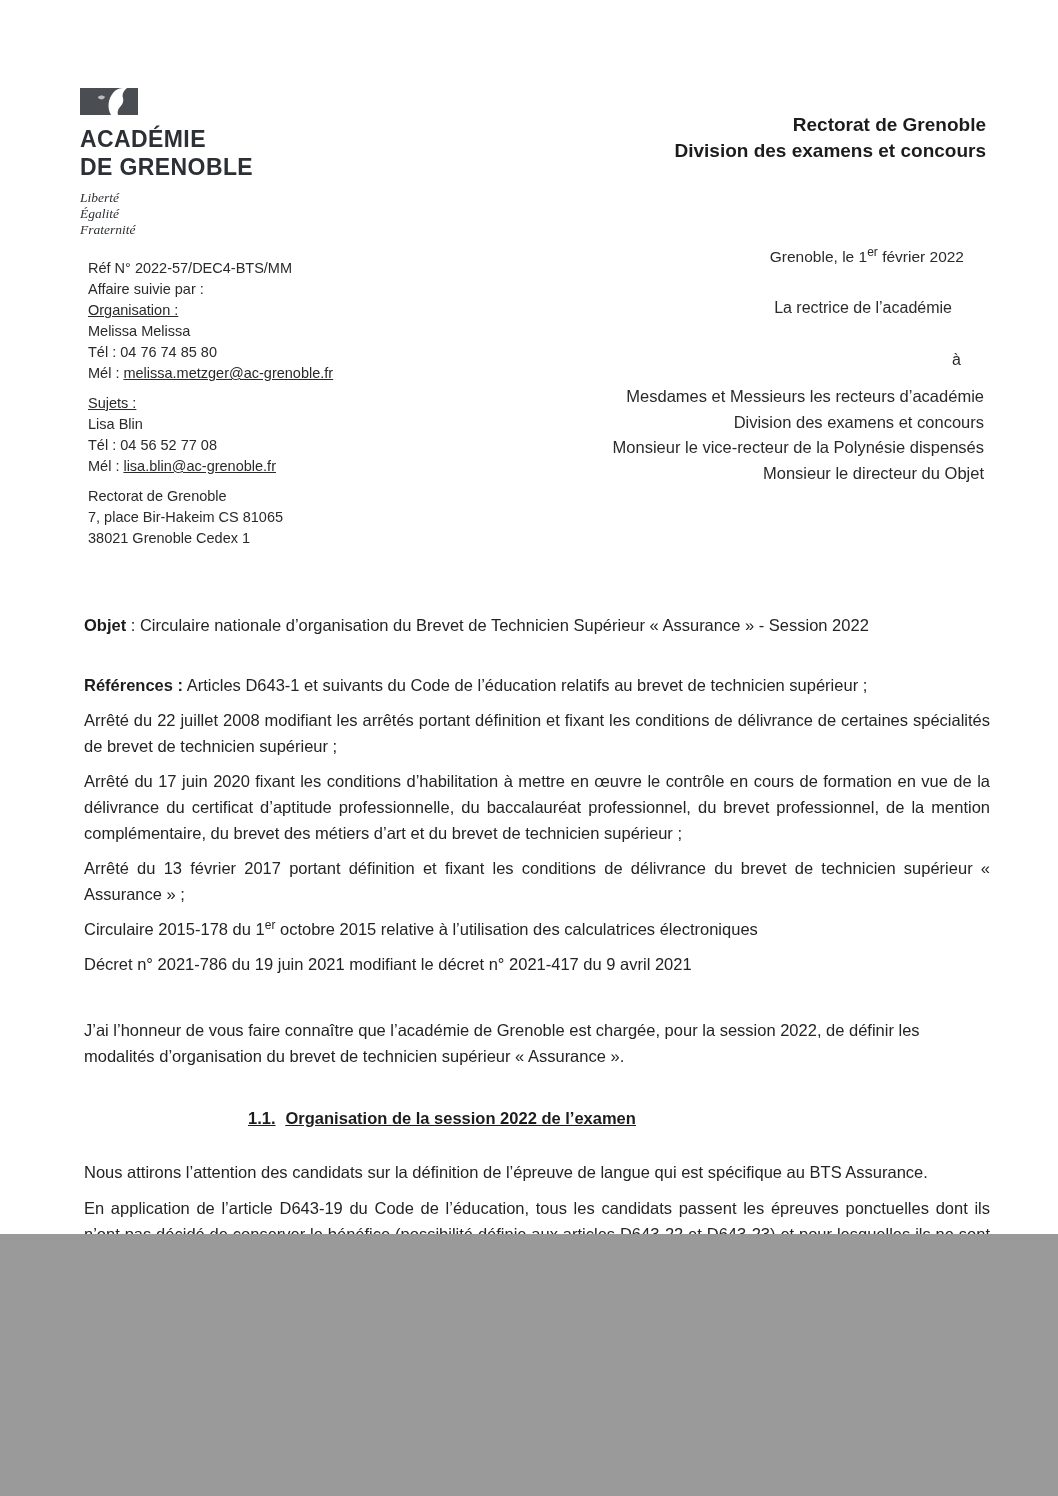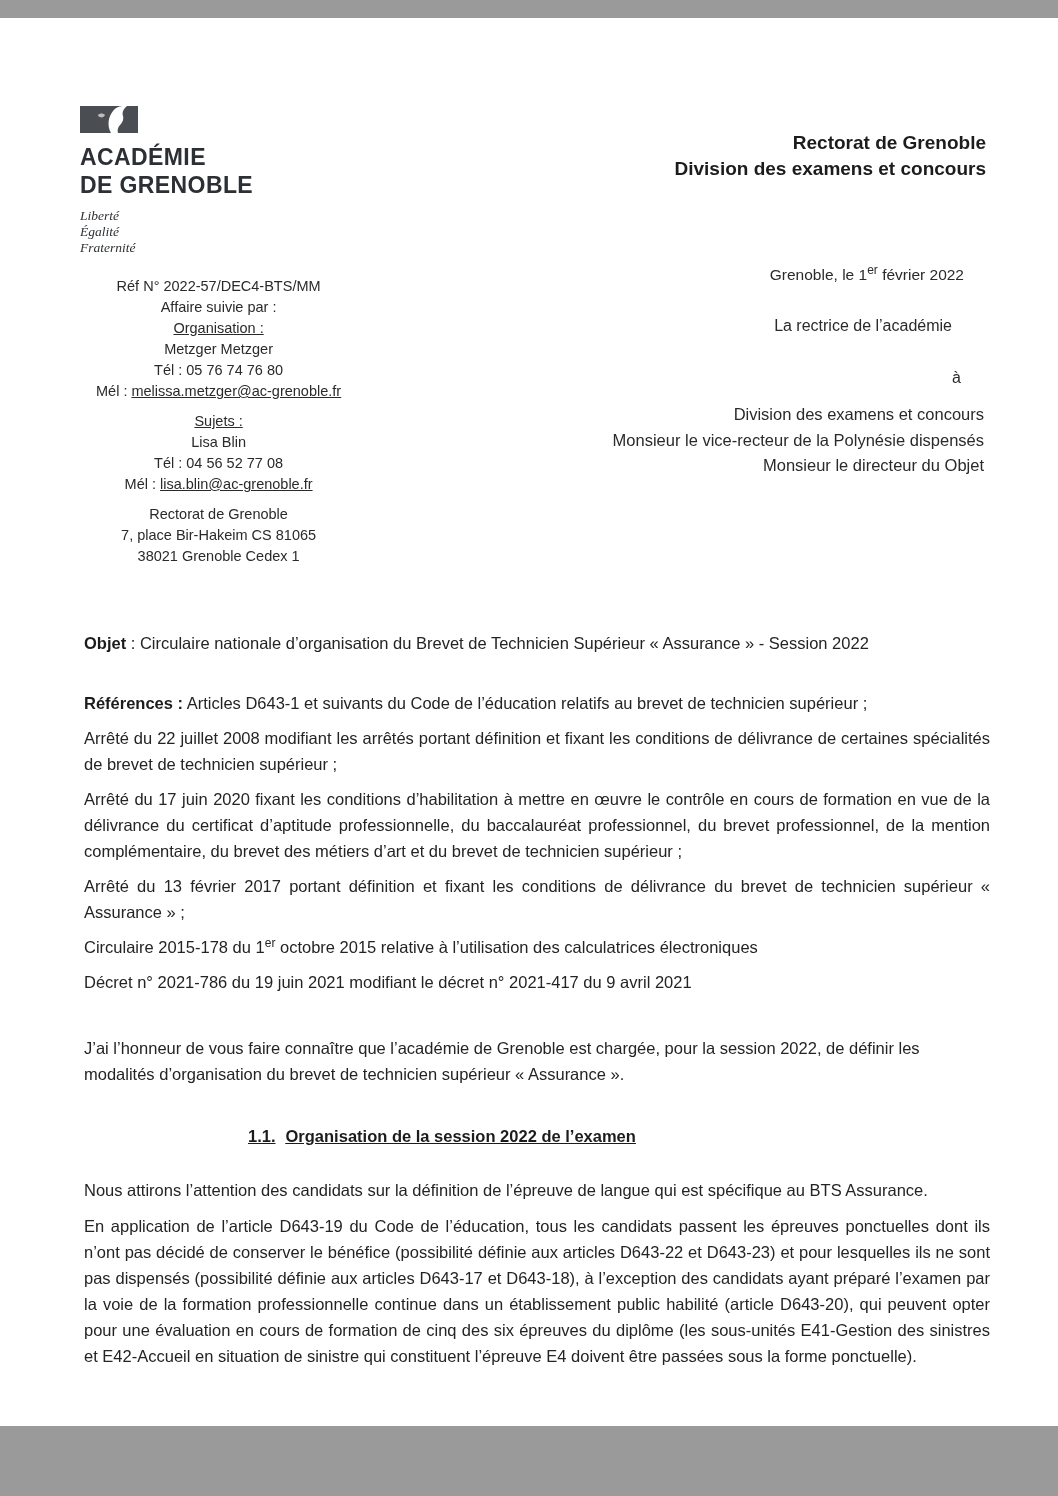--- a/index.html
+++ b/index.html
@@ -1,36 +1,36 @@
 <!DOCTYPE html>
 <html lang="fr"><head>
 <meta charset="utf-8">
 <style>
   html,body { margin:0; padding:0; background:#9a9a9a; }
   .page {
     position:relative;
-    width:1058px; height:1408px;
-    margin:18px auto;
+    width:1058px; height:1234px;
+    margin:0 auto;
     background:#ffffff;
     font-family:"Liberation Sans","DejaVu Sans",sans-serif;
     color:#242424;
     overflow:hidden;
   }
 
   
   .header-left { position:absolute; left:80px; top:88px; }
   .logo-box { display:block; margin-bottom:6px; }
   .academy { font-size:23px; font-weight:bold; line-height:28px; letter-spacing:0.4px; color:#2c3034; }
   .motto { margin-top:9px; font-family:"Liberation Serif","DejaVu Serif",serif; font-style:italic; font-size:13.5px; line-height:16px; color:#2c3034; }
 
   
   .header-right { position:absolute; top:112px; right:72px; text-align:right; font-weight:bold; font-size:19px; line-height:26px; color:#1c1c1c; }
 
   
-  .sender { position:absolute; left:96px; top:258px; font-size:14.5px; line-height:21px; color:#2a2a2a;text-align:center; }
+  .sender { position:absolute; left:88px; top:258px; font-size:14.5px; line-height:21px; color:#2a2a2a; }
   .sender .gap { height:9px; }
   .u { text-decoration:underline; }
   a.mail { color:inherit; text-decoration:underline; }
   .mail-label { margin-right:4px; }
 
   
   .dateline   { position:absolute; top:248px; right:94px; font-size:15.5px; color:#2a2a2a; }
   .author-line{ position:absolute; top:299px; right:106px; font-size:16px;  color:#2a2a2a; }
   .to-word    { position:absolute; top:351px; right:97px; font-size:16px;  color:#2a2a2a; }
   .recipients { position:absolute; top:384px; right:74px; text-align:right; font-size:16.5px; line-height:25.5px; color:#2a2a2a; }
@@ -78,22 +78,22 @@
 
   <div class="header-right">
     <div>Rectorat de Grenoble</div>
     <div>Division des examens et concours</div>
   </div>
 
   <div class="sender">
     <div>Réf N° 2022-57/DEC4-BTS/MM</div>
     <div>Affaire suivie par :</div>
     <div class="u">Organisation :</div>
-    <div>Metzger Metzger</div>
-    <div>Tél : 05 76 74 76 80</div>
+    <div>Melissa Melissa</div>
+    <div>Tél : 04 76 74 85 80</div>
     <div>
       <span class="mail-label">Mél :</span><a class="mail" href="#">melissa.metzger@ac-grenoble.fr</a>
     </div>
     <div class="gap"></div>
     <div class="u">Sujets :</div>
     <div>Lisa Blin</div>
     <div>Tél : 04 56 52 77 08</div>
     <div>
       <span class="mail-label">Mél :</span><a class="mail" href="#">lisa.blin@ac-grenoble.fr</a>
     </div>
@@ -105,20 +105,21 @@
 
   <div class="dateline">
     <span>Grenoble, le 1</span><sup class="ord">er</sup><span> février 2022</span>
   </div>
 
   <div class="author-line">La rectrice de l’académie</div>
 
   <div class="to-word">à</div>
 
   <div class="recipients">
+    <div>Mesdames et Messieurs les recteurs d’académie</div>
     <div>Division des examens et concours</div>
     <div>Monsieur le vice-recteur de la Polynésie dispensés</div>
     <div>Monsieur le directeur du Objet</div>
   </div>
 
   <div class="doc-body">
 
     <p class="p-objet">
       <b class="lead">Objet</b><span> : Circulaire nationale d’organisation du Brevet de Technicien Supérieur « Assurance » - Session 2022</span>
     </p>

